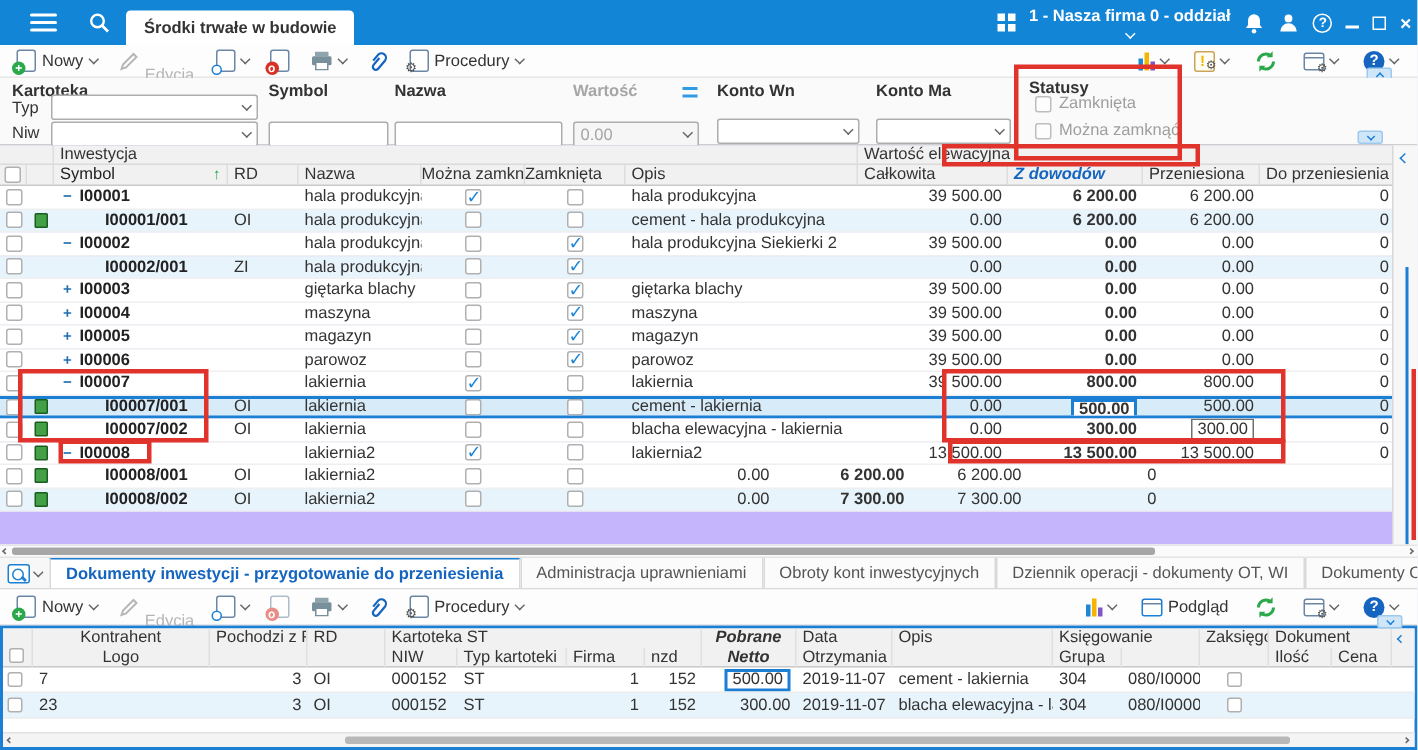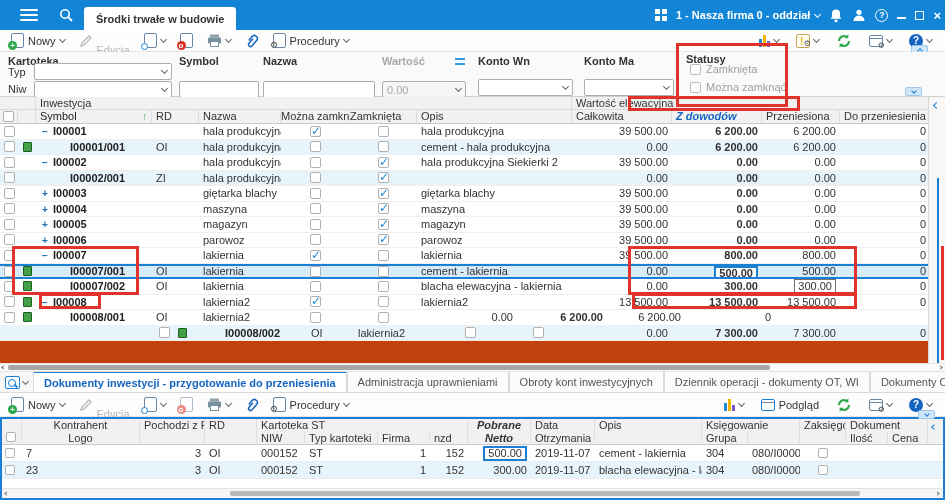--- a/index.html
+++ b/index.html
@@ -11,21 +11,21 @@
   
   .titlebar { left:0; top:0; width:945px; height:30px; background:#1385d6; }
   .burger { left:20px; top:9px; width:18px; height:12px; display:flex; flex-direction:column; justify-content:space-between; cursor:pointer;}
   .burger i { display:block; height:2px; background:#fff; border-radius:1px;}
   .tb-search { left:58px; top:7px; }
   .toptab { left:84px; top:7px; height:23px; background:#fff; border-radius:3px 3px 0 0; padding:0 12px;
     display:flex; align-items:center; font-weight:bold; color:#333; white-space:nowrap;}
   .tb-right { right:4px; top:0; height:30px; display:flex; align-items:center; gap:9px; color:#fff;}
   .gridic { display:grid; grid-template-columns:5px 5px; grid-template-rows:5px 5px; gap:2px;}
   .gridic i { background:#fff; }
-  .company { font-weight:bold; color:#fff; white-space:nowrap; display:flex; align-items:center; gap:5px;}
+  .company { font-weight:bold; color:#fff; white-space:nowrap; display:flex; align-items:center; gap:5px;flex-direction:column;}
   .chev { display:inline-block; width:5px; height:5px; border-right:1.5px solid #666; border-bottom:1.5px solid #666; transform:rotate(45deg); margin-top:-2px;}
   .chev.up { transform:rotate(-135deg); margin-top:2px;}
   .chev.left { transform:rotate(135deg);}
   .chev.right { transform:rotate(-45deg);}
   .chev.white { border-color:#fff; }
   .chev.blue { border-color:#1b7fd4; }
   .helpw { width:13px; height:13px; border:1.2px solid #fff; border-radius:50%; color:#fff; font-size:9px; line-height:11px; text-align:center; font-weight:bold;}
   .win-min { width:9px; height:2px; background:#fff; margin-top:5px;}
   .win-max { width:9px; height:9px; border:1.2px solid #fff;}
   .win-close { color:#fff; font-size:13px; font-weight:bold; line-height:13px;}
@@ -62,28 +62,28 @@
   .fselect { position:absolute; height:17px; background:#fff; border:1px solid #adadad; border-radius:2px;
     display:flex; align-items:center; justify-content:flex-end; padding:0 4px;}
   .fselect.disabled { background:#f6f6f6; color:#a6a6a6; justify-content:space-between;}
   .finput { position:absolute; height:17px; background:#fff; border:1px solid #adadad; border-radius:2px;}
   .eqic { position:absolute; width:10px; height:7px; border-top:2px solid #2f9be3; border-bottom:2px solid #2f9be3;}
   .statbox { position:absolute; left:682px; top:61px; width:104px; height:34px; border:1px solid #dcdcdc; background:#f7f7f7;}
   .fcheck { display:flex; align-items:center; gap:5px; color:#9e9e9e; position:absolute; white-space:nowrap;}
   .fcheck .box { width:11px; height:11px; border:1px solid #bdbdbd; background:#fdfdfd; border-radius:2px;}
 
   
-  .maingrid { left:0; top:97px; width:928px; height:266px; background:#c2410c;}
+  .maingrid { left:0; top:97px; width:928px; height:266px; background:#c4b5fd;}
   .bandrow, .headrow { display:flex; background:#f1f1f1; color:#333;}
   .bandrow { height:13px; border-bottom:1px solid #dadada; line-height:12px;}
   .headrow { height:14px; border-bottom:1px solid #c9c9c9; line-height:13px;}
   .bc, .hc { flex:none; padding:0 4px; white-space:nowrap; overflow:hidden; border-right:1px solid #dedede;}
   .mrows { position:relative; }
   .mrow { display:flex; height:15.5px; line-height:14.5px; background:#fff; border-bottom:1px solid #efefef; cursor:default;}
-  .mrow.shade { background:#e8f4fc;justify-content:flex-end; }
+  .mrow.shade { background:#e8f4fc; }
   .mrow.selected { background:#d8ebf9; border-top:2px solid #1b7fd4; border-bottom:2px solid #1b7fd4; line-height:11.5px;}
   .mc { flex:none; padding:0 4px; white-space:nowrap; overflow:hidden;}
   .m-cb{width:18px; display:flex; align-items:center; justify-content:center; padding:0;}
   .m-ic{width:18px; display:flex; align-items:center; justify-content:center; padding:0;}
   .m-sym{width:116px; font-weight:bold; color:#222;}
   .m-rd{width:47px;} .m-naz{width:82px;}
   .m-moz{width:69px; display:flex; align-items:center; justify-content:center; padding:0;}
   .m-zam{width:67px; display:flex; align-items:center; justify-content:center; padding:0;}
   .m-opis{width:155px;}
   .m-calk{width:100px; text-align:right;}

